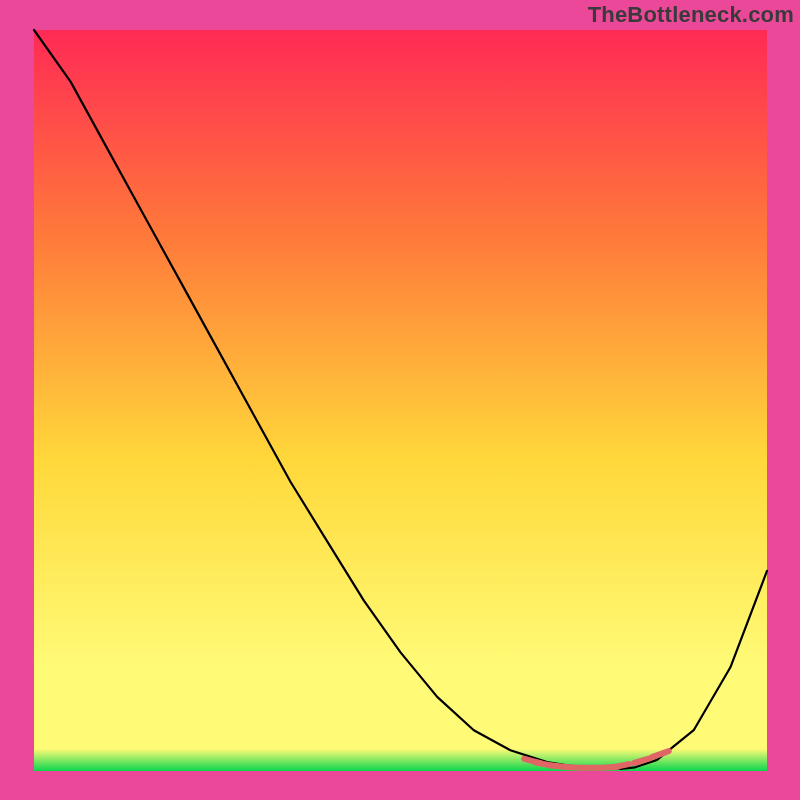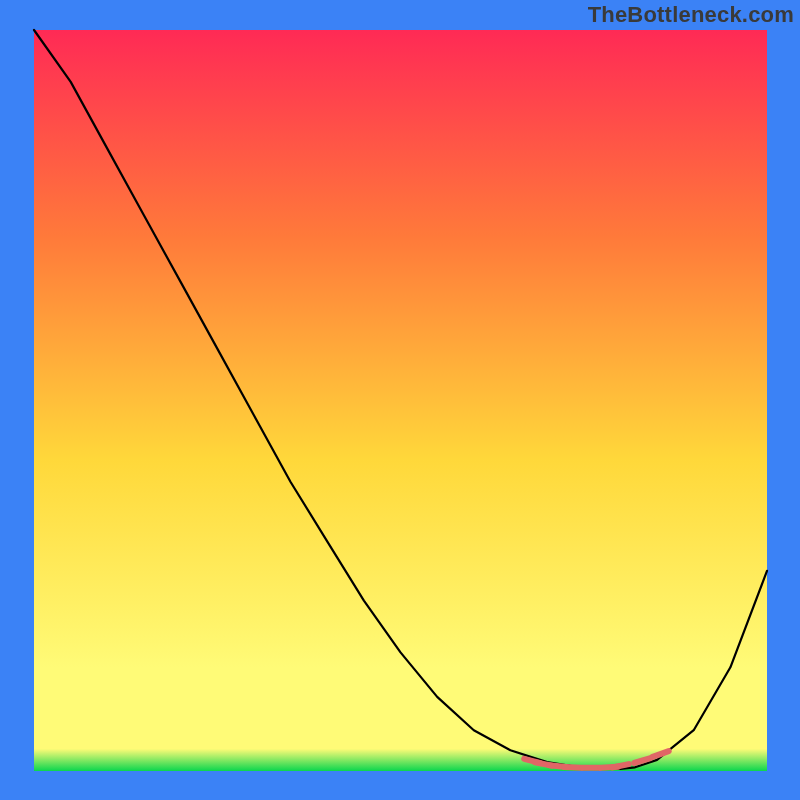--- a/index.html
+++ b/index.html
@@ -9,21 +9,21 @@
     height: 800px;
     background: #000;
     font-family: Arial, Helvetica, sans-serif;
     overflow: hidden;
   }
   .frame {
     position: relative;
     width: 800px;
     height: 800px;
     box-sizing: border-box;
-    background: #3b82f6;
+    background: #ec4899;
   }
   .watermark {
     position: absolute;
     top: 2px;
     right: 6px;
     color: #3a3a3a;
     font-size: 22px;
     font-weight: 600;
     letter-spacing: 0.2px;
   }

